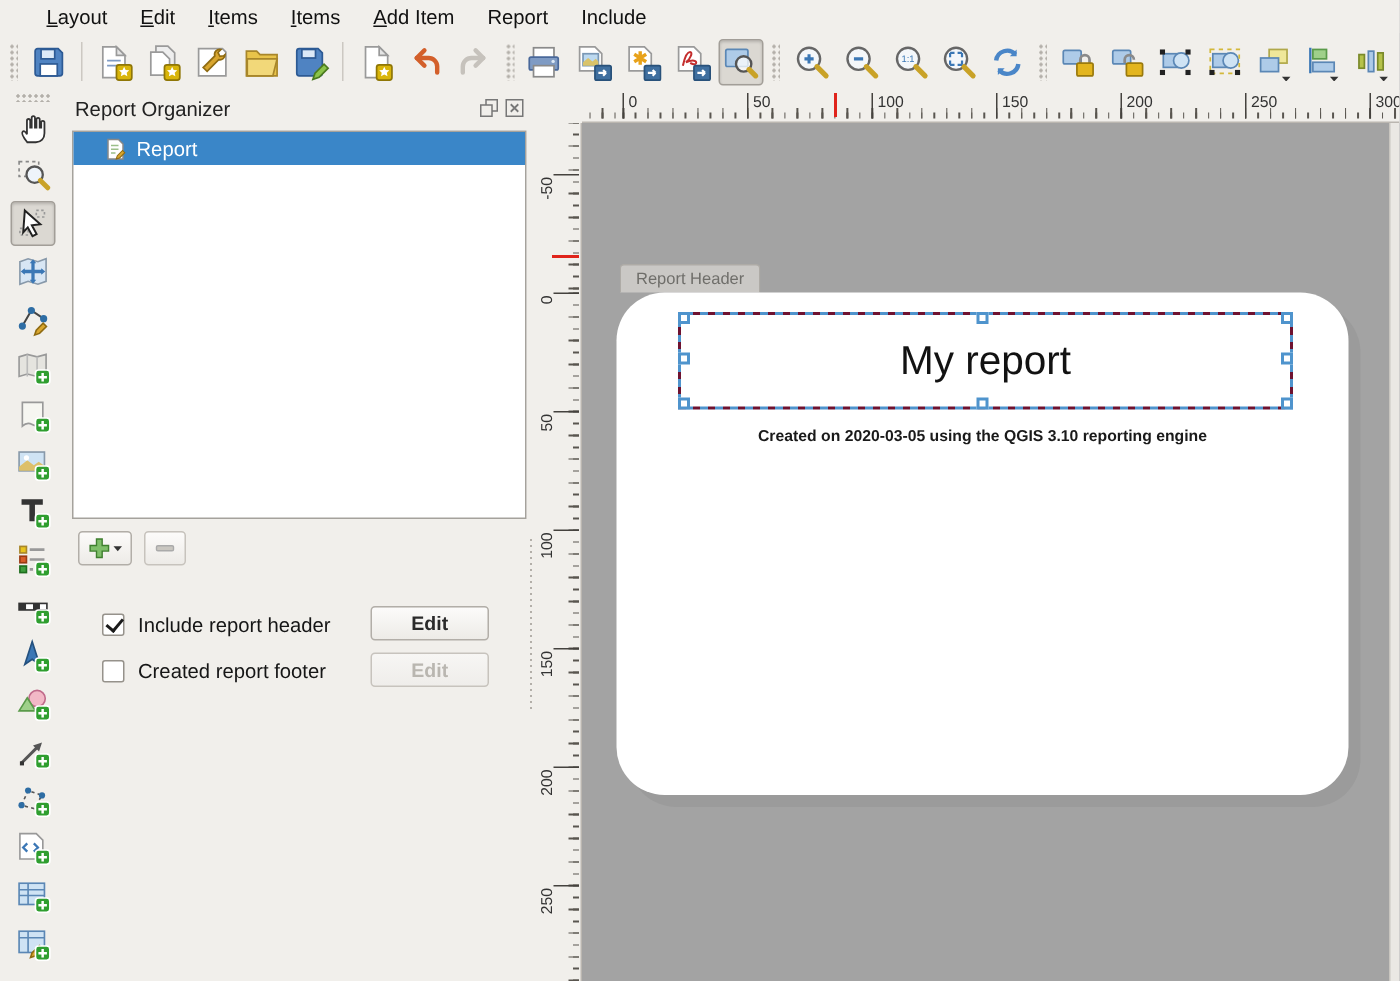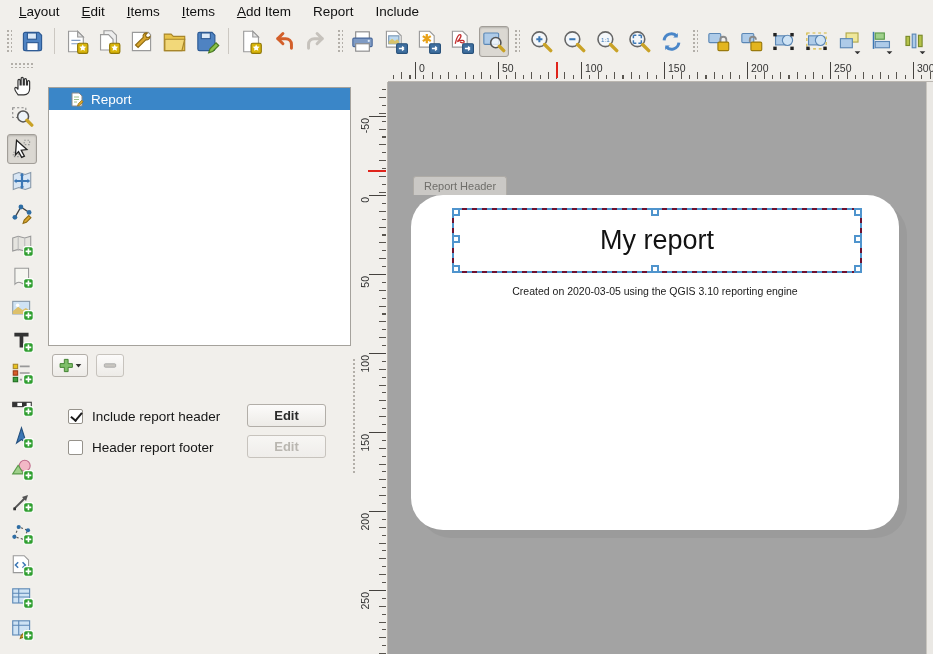--- a/index.html
+++ b/index.html
@@ -1,21 +1,21 @@
 <!DOCTYPE html>
 <html><head>
 <meta charset="utf-8">
 <style>
   * { margin:0; padding:0; box-sizing:border-box; }
   html,body { width:933px; height:654px; overflow:hidden; }
   body { font-family:"Liberation Sans",sans-serif; }
   #window { position:relative; width:933px; height:654px; background:#f1efeb; color:#1a1a1a; }
 
   
-  .menubar { height:22px; display:flex; align-items:center; padding-left:8px; background:#f1efeb; }
+  .menubar { height:22px; display:flex; align-items:center; padding-left:20px; background:#f1efeb; }
   .menu-item { display:block; padding:2px 11px; font-size:13.5px; color:#111; cursor:default; }
   .menu-item.mn::first-letter { text-decoration:underline; }
 
   
   .toolbar { height:38px; display:flex; align-items:center; padding:2px 3px; gap:2px; }
   .tbtn { width:31px; height:31px; border:1px solid transparent; border-radius:3px; background:transparent;
           display:flex; align-items:center; justify-content:center; padding:0; }
   .tbtn svg { width:25px; height:25px; }
   .tbtn.pressed { background:#dbd8d2; border-color:#a29e98; box-shadow:inset 0 1px 2px rgba(0,0,0,.18); }
   .sep { width:1px; height:26px; background:#ccc8c2; margin:0 4px; flex:none; }
@@ -91,21 +91,21 @@
   .sel .e { position:absolute; }
   .sel .e.top    { left:0; right:0; top:0;    height:1.6px; background:repeating-linear-gradient(90deg,#6e1230 0 5px,#4f94cd 5px 10px); }
   .sel .e.bottom { left:0; right:0; bottom:0; height:1.6px; background:repeating-linear-gradient(90deg,#6e1230 0 5px,#4f94cd 5px 10px); }
   .sel .e.left   { top:0; bottom:0; left:0;   width:1.6px;  background:repeating-linear-gradient(0deg,#6e1230 0 5px,#4f94cd 5px 10px); }
   .sel .e.right  { top:0; bottom:0; right:0;  width:1.6px;  background:repeating-linear-gradient(0deg,#6e1230 0 5px,#4f94cd 5px 10px); }
   .hd { position:absolute; width:8px; height:8px; border:2px solid #4f94cd; background:#fff; }
   .hd.tl{left:0;top:0} .hd.tc{left:calc(50% - 6px);top:0} .hd.tr{right:0;top:0}
   .hd.ml{left:0;top:calc(50% - 6px)} .hd.mr{right:0;top:calc(50% - 6px)}
   .hd.bl{left:0;bottom:0} .hd.bc{left:calc(50% - 6px);bottom:0} .hd.br{right:0;bottom:0}
   .ptitle { font-size:27px; color:#121212; }
-  .page-subtitle { position:absolute; top:90px; left:0; right:0; text-align:center; font-size:10.5px; color:#1a1a1a; }
+  .page-subtitle { position:absolute; top:90px; left:0; right:0; text-align:center; font-size:10.5px; color:#1a1a1a;font-weight:bold; }
 </style>
 </head>
 <body>
 
 <div id="window">
 
   <div class="menubar">
     <div class="menu-item mn">Layout</div>
     <div class="menu-item mn">Edit</div>
     <div class="menu-item mn">Items</div>
@@ -469,20 +469,31 @@
             <rect x="2.5" y="3.5" width="15.5" height="13" fill="#cfe3f4" stroke="#5b87b5"></rect>
             <path d="M2.5 7.5h15.5M8 3.5v13" stroke="#5b87b5"></path>
             <path d="M9.5 19.5l.9-2.7 4.5-4.5 1.8 1.8-4.5 4.5z" fill="#d9a62e" stroke="#8f6b12"></path>
             <rect x="12.5" y="12.5" width="8.8" height="8.8" rx="2" fill="#2f9e2f" stroke="#fff"></rect>
             <path d="M16.9 14.3v5.2M14.3 16.9h5.2" stroke="#fff" stroke-width="1.5"></path>
           </svg>
         </button>
     </div>
 
     <div class="panel">
+      <div class="panel-title-row">
+        <span class="panel-title">Report Organizer</span>
+        <span class="mini-btn"><svg viewBox="0 0 14 14">
+              <rect x="5" y="1.5" width="7.5" height="7.5" fill="none" stroke="#777"></rect>
+              <rect x="1.5" y="5" width="7.5" height="7.5" fill="#f1efeb" stroke="#777"></rect>
+            </svg></span>
+        <span class="mini-btn"><svg viewBox="0 0 14 14">
+              <rect x="1.5" y="1.5" width="11" height="11" fill="none" stroke="#777"></rect>
+              <path d="M4.5 4.5l5 5M9.5 4.5l-5 5" stroke="#777" stroke-width="1.2"></path>
+            </svg></span>
+      </div>
 
       <div class="tree">
         <div class="tree-row selected">
           <span class="tree-ic">
               <svg viewBox="0 0 15 15">
                 <path d="M2 1h7l3 3v10H2z" fill="#fff" stroke="#888"></path>
                 <path d="M4 5h5M4 7.5h5M4 10h3" stroke="#9bbf8a"></path>
                 <path d="M7.5 14l.7-2.2 3.5-3.5 1.5 1.5-3.5 3.5z" fill="#d9a62e" stroke="#8f6b12" stroke-width=".7"></path>
               </svg>
             </span>
@@ -504,21 +515,21 @@
           </button>
       </div>
 
       <div class="cbrow" style="top:344px">
         <span class="cb checked"></span>
         <span class="cblabel">Include report header</span>
         <button class="btn edit">Edit</button>
       </div>
       <div class="cbrow" style="top:375px">
         <span class="cb"></span>
-        <span class="cblabel">Header report footer</span>
+        <span class="cblabel">Created report footer</span>
         <button class="btn edit disabled">Edit</button>
       </div>
 
       <div class="vsplit"></div>
     </div>
 
     <div class="canvas-area">
       <div class="ruler-corner"></div>
 
       <div class="hruler">

